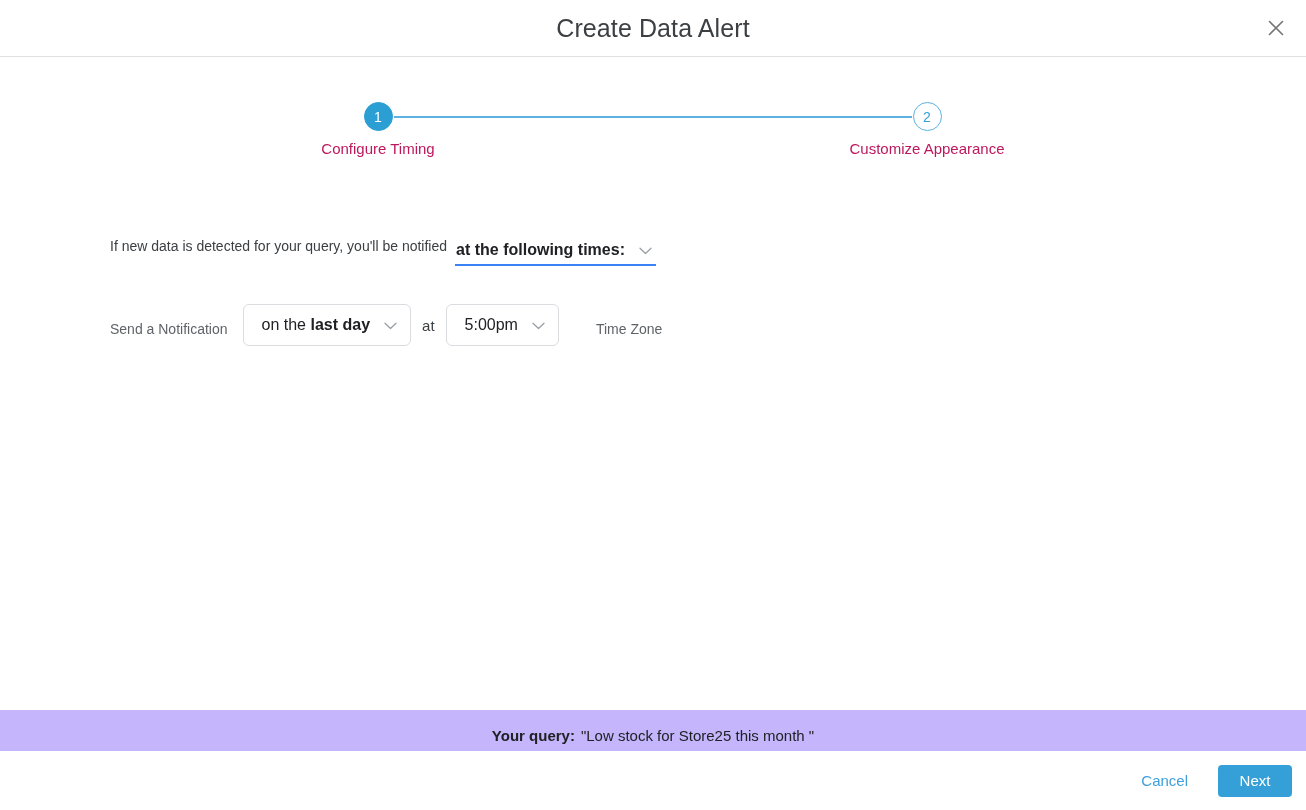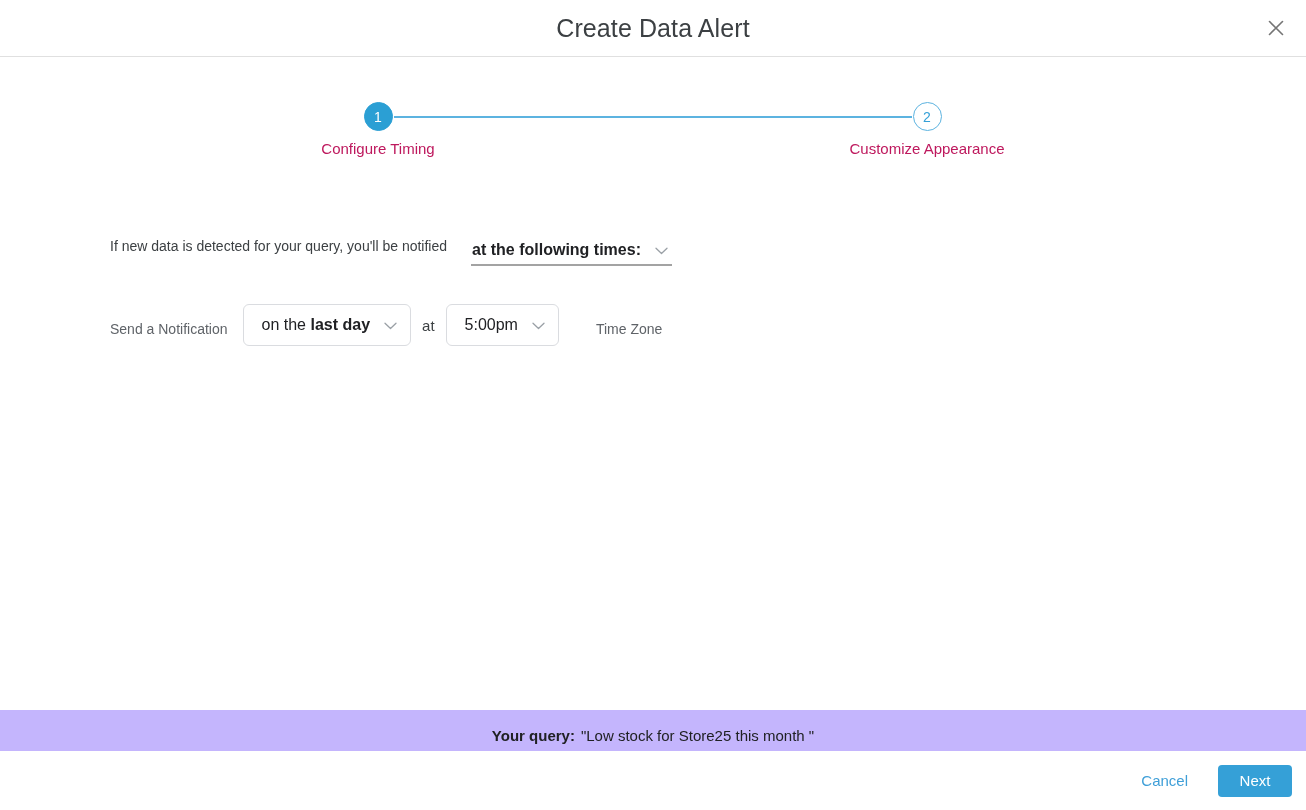--- a/index.html
+++ b/index.html
@@ -120,22 +120,22 @@
     font-size: 16px;
     color: #3c4043;
   }
   .sentence-text {
     font-size: 14px;
     color: #3c4043;
     line-height: 32px;
     padding-bottom: 4px;
   }
   .inline-select {
-    margin-left: 24px;
-    border-bottom: 2px solid #a3a3a3;
+    margin-left: 8px;
+    border-bottom: 2px solid #3b82f6;
     display: flex;
     align-items: center;
     justify-content: space-between;
     min-width: 190px;
     padding: 0 4px 5px 1px;
     cursor: pointer;
   }
   .inline-select-value {
     font-size: 16px;
     font-weight: bold;

